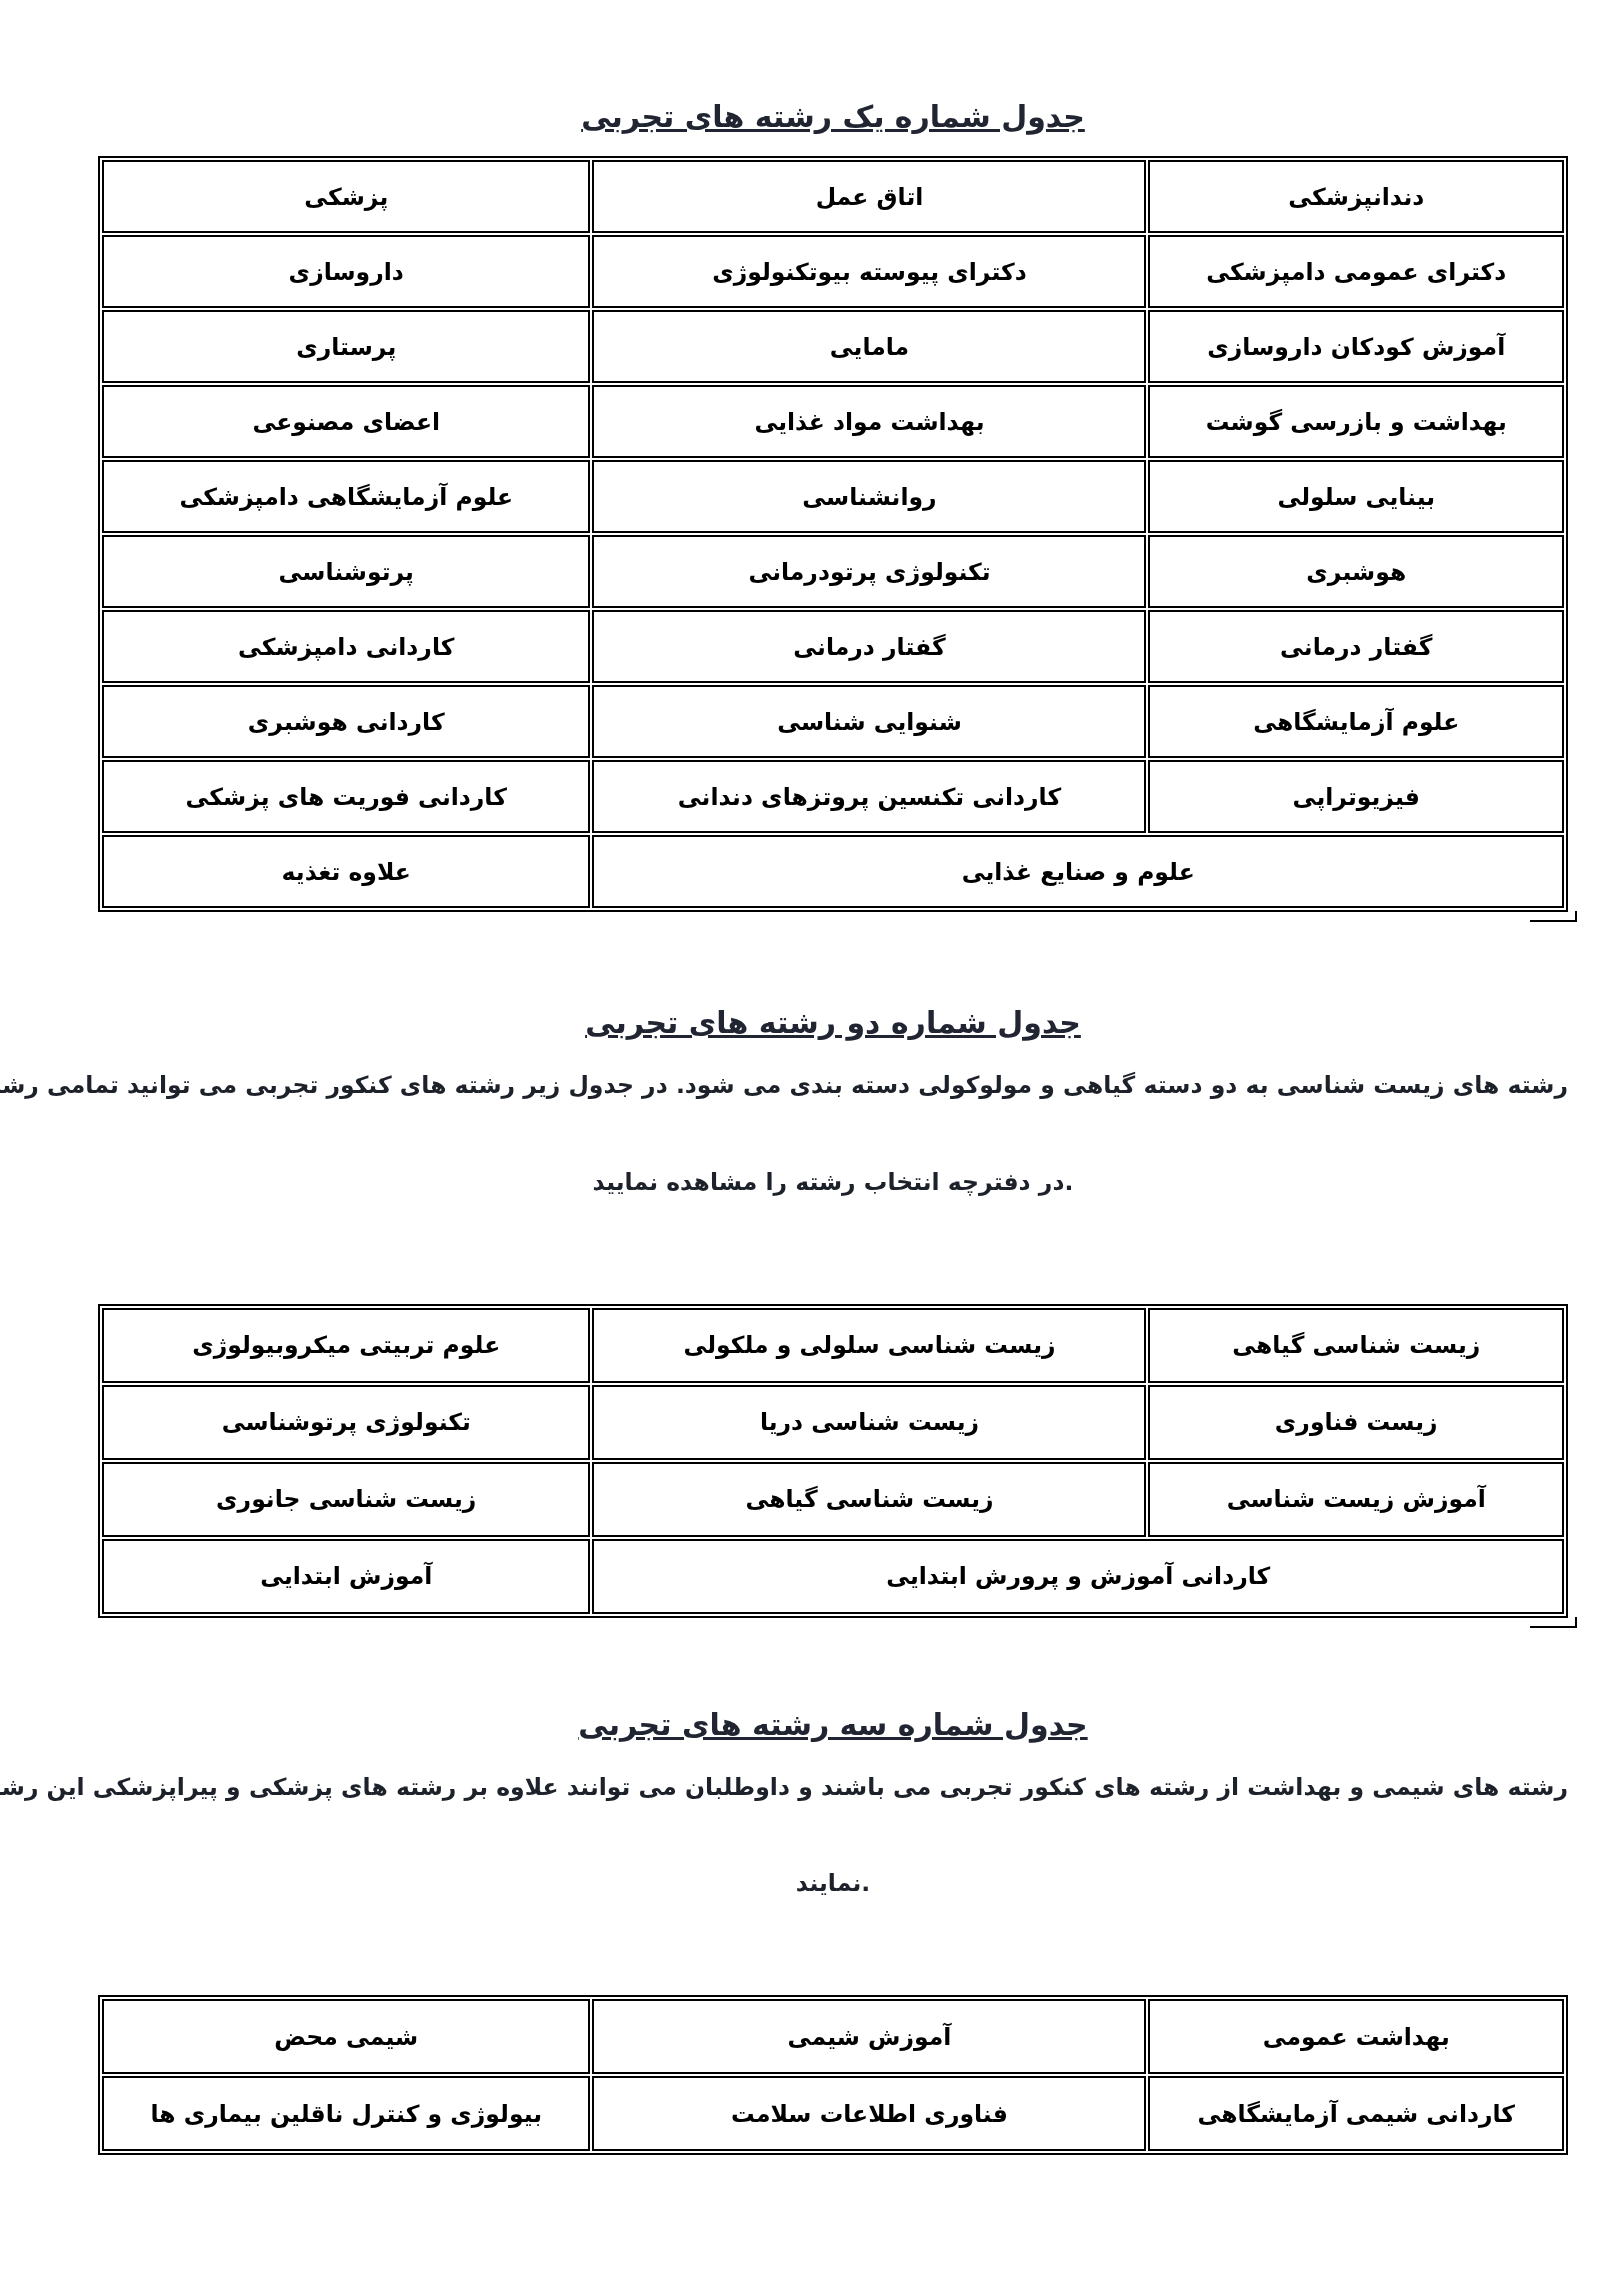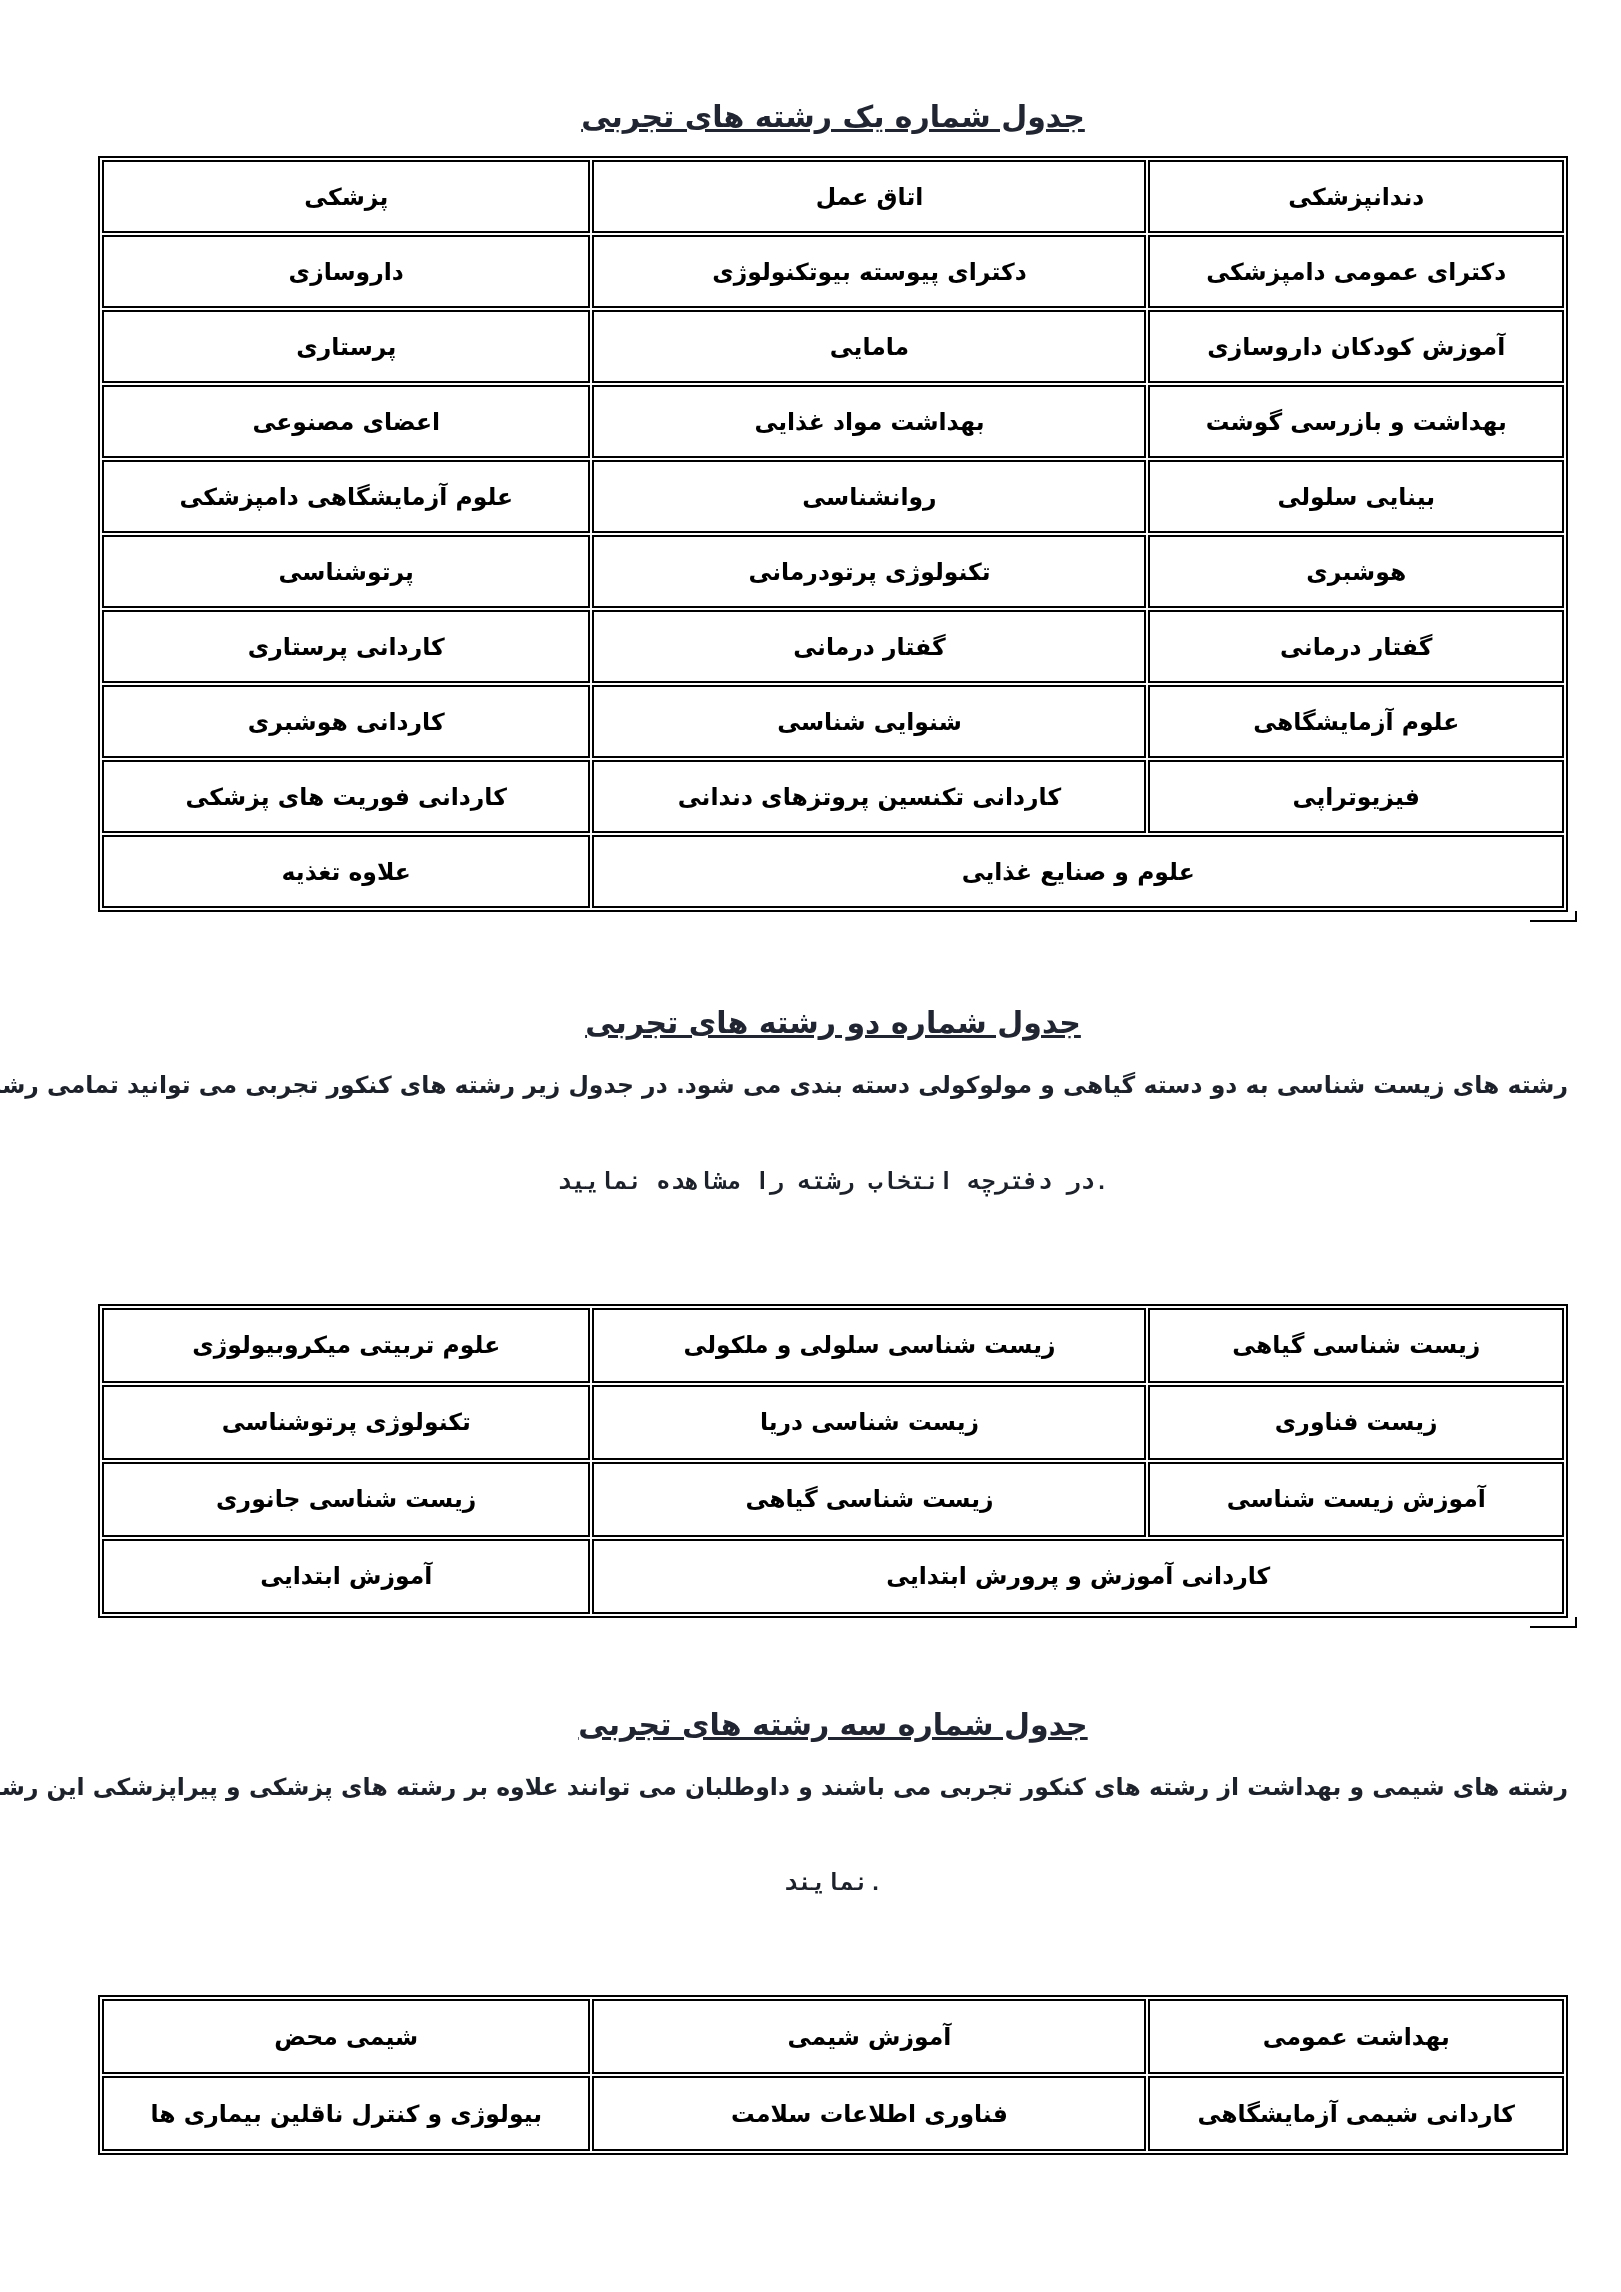--- a/index.html
+++ b/index.html
@@ -56,21 +56,21 @@
   .notch::after{
     content:"";
     position:absolute;
     right:-8.8px;bottom:-9.8px;
     width:45px;height:8.8px;
     border-right:2px solid #000;
     border-bottom:2px solid #000;
   }
   .mt-title2{margin-top:88px;}
   .mt-para1{margin-top:21.6px;}
-  .mt-para2{margin-top:61px;font-family:Liberation Mono, monospace;}
+  .mt-para2{margin-top:61px;}
   .mt-table2{margin-top:104px;}
   .mt-title3{margin-top:84px;}
   .mt-table3{margin-top:94px;}
   .mt-table1{margin-top:15.7px;}
 </style>
 </head>
 <body>
 
 <div class="page">
 
@@ -110,21 +110,21 @@
         <td>علوم آزمایشگاهی دامپزشکی</td>
       </tr>
       <tr>
         <td>هوشبری</td>
         <td>تکنولوژی پرتودرمانی</td>
         <td>پرتوشناسی</td>
       </tr>
       <tr>
         <td>گفتار درمانی</td>
         <td>گفتار درمانی</td>
-        <td>کاردانی پرستاری</td>
+        <td>کاردانی دامپزشکی</td>
       </tr>
       <tr>
         <td>علوم آزمایشگاهی</td>
         <td>شنوایی شناسی</td>
         <td>کاردانی هوشبری</td>
       </tr>
       <tr>
         <td>فیزیوتراپی</td>
         <td>کاردانی تکنسین پروتزهای دندانی</td>
         <td>کاردانی فوریت های پزشکی</td>

